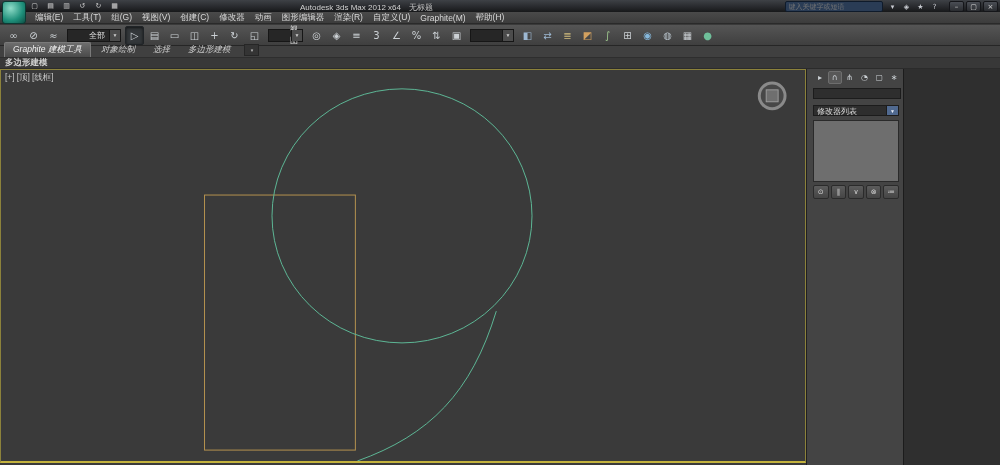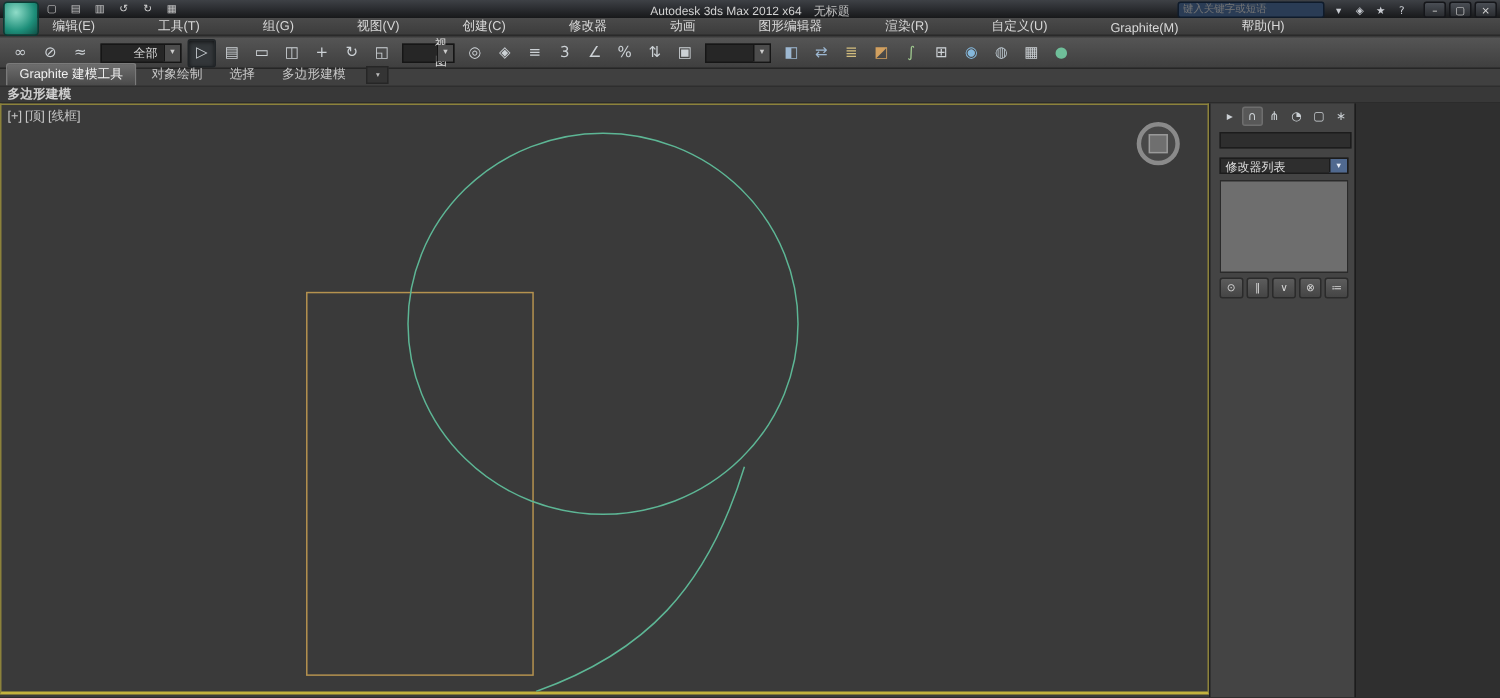--- a/index.html
+++ b/index.html
@@ -8,62 +8,62 @@
 
   
   .titlebar{position:absolute;left:0;top:0;width:1000px;height:12px;
             background:linear-gradient(#3e4146,#17181a);}
   .app-logo{position:absolute;left:2px;top:1px;width:22px;height:21px;border-radius:3px;z-index:6;
             background:radial-gradient(circle at 35% 30%,#8fdcc8,#1e8f7a 60%,#0f4f45);
             border:1px solid #0b3b34;}
   .qat{position:absolute;left:28px;top:1px;display:flex;gap:3px;align-items:center;}
   .qat .qbtn{width:13px;height:10px;display:flex;align-items:center;justify-content:center;
              font-size:7px;color:#cfcfcf;font-family:"DejaVu Sans",sans-serif;}
-  .title-text{position:absolute;left:300px;width:400px;top:2px;text-align:center;font-size:8px;color:#d2d2d2;white-space:nowrap;}
+  .title-text{position:absolute;left:300px;width:400px;top:2px;text-align:left;font-size:8px;color:#d2d2d2;white-space:nowrap;}
   .title-text .doc{margin-left:8px;color:#c2c2c2;}
   .infocenter{position:absolute;right:60px;top:1px;display:flex;align-items:center;gap:4px;}
   .search-box{display:flex;align-items:center;gap:2px;width:92px;height:9px;background:#2a3c55;
               border:1px solid #0f1b2b;border-radius:2px;padding:0 2px;flex-direction:column;}
   .search-box input{flex:1;background:transparent;border:none;outline:none;color:#9fb4cc;
                     font-size:7px;font-family:"Liberation Sans",sans-serif;min-width:0;}
   .mag{width:5px;height:5px;border:1px solid #cdd6e2;border-radius:50%;position:relative;flex:none;}
   .mag:after{content:"";position:absolute;width:4px;height:1px;background:#cdd6e2;
              transform:rotate(45deg);right:-3px;bottom:-1px;}
   .icbtn{width:11px;height:10px;display:flex;align-items:center;justify-content:center;
          font-size:7px;color:#c9ccd2;font-family:"DejaVu Sans",sans-serif;}
   .winctrl{position:absolute;right:2px;top:1px;display:flex;gap:2px;}
   .winctrl .wbtn{width:13px;height:9px;display:flex;align-items:center;justify-content:center;
                  font-size:7px;color:#d8d8d8;background:linear-gradient(#4a4e55,#2a2c30);
                  border:1px solid #15161a;border-radius:2px;font-family:"DejaVu Sans",sans-serif;}
 
   
   .menubar{position:absolute;left:0;top:12px;width:1000px;height:12px;
            background:linear-gradient(#4a4a4a,#3c3c3c);border-bottom:1px solid #2a2a2a;
-           display:flex;align-items:center;padding-left:30px;font-size:8.5px;box-sizing:border-box;gap:32px;}
+           display:flex;align-items:center;padding-left:30px;font-size:8.5px;box-sizing:border-box;}
   .menu-item{padding:0 5px;color:#d8d8d8;white-space:nowrap;}
 
   
   .toolbar{position:absolute;left:0;top:25px;width:1000px;height:21px;
            background:linear-gradient(#555,#3f3f3f);border-bottom:1px solid #262626;
            display:flex;align-items:center;padding-left:4px;box-sizing:border-box;}
   .tbgroup{display:flex;gap:1px;}
   .tbtn{width:17px;height:17px;display:flex;align-items:center;justify-content:center;
         font-size:10px;color:#ccd1d5;border:1px solid transparent;border-radius:2px;
         font-family:"DejaVu Sans",sans-serif;}
   .tbtn.pressed{background:#33373a;border-color:#202427;box-shadow:inset 0 1px 3px rgba(0,0,0,.65);}
   .tcombo{height:13px;background:#262626;border:1px solid #161616;display:flex;align-items:center;
           font-size:8px;color:#ddd;margin:0 4px;position:relative;padding:0 12px 0 21px;box-sizing:border-box;}
   .tcombo .arr{position:absolute;right:0;top:0;bottom:0;width:10px;background:#4c4c4c;
                border-left:1px solid #161616;display:flex;align-items:center;justify-content:center;
                font-size:5px;color:#ccc;}
 
   
   .ribbontabs{position:absolute;left:0;top:46px;width:1000px;height:12px;background:#404040;
               border-bottom:1px solid #2e2e2e;display:flex;align-items:flex-end;
-              padding-left:4px;font-size:8.5px;gap:2px;box-sizing:border-box;}
+              padding-left:4px;font-size:8.5px;gap:2px;box-sizing:border-box;font-style:italic;}
   .rtab{padding:1px 8px;color:#c8c8c8;white-space:nowrap;}
   .rtab.active{background:linear-gradient(#6d6d6d,#4a4a4a);border:1px solid #7a7a7a;border-bottom:none;
                border-radius:2px 2px 0 0;color:#f2f2f2;}
   .ribbon-toggle{width:13px;height:10px;margin-left:4px;margin-bottom:1px;background:#343434;
                  border:1px solid #262626;display:flex;align-items:center;justify-content:center;
                  font-size:5px;color:#bbb;}
   .panelrow{position:absolute;left:0;top:58px;width:1000px;height:11px;background:#383838;
             border-bottom:1px solid #2b2b2b;font-size:8.5px;color:#cfcfcf;display:flex;
             align-items:center;padding-left:5px;box-sizing:border-box;font-weight:bold;}
 

